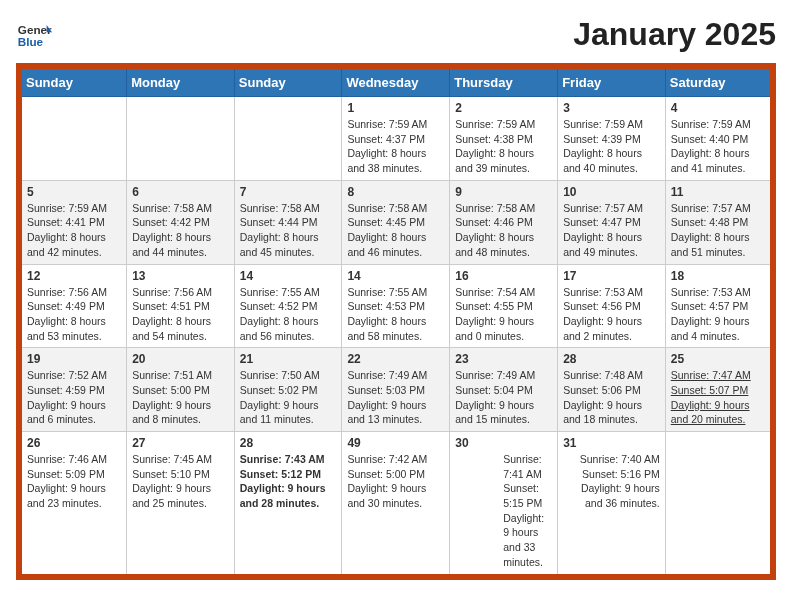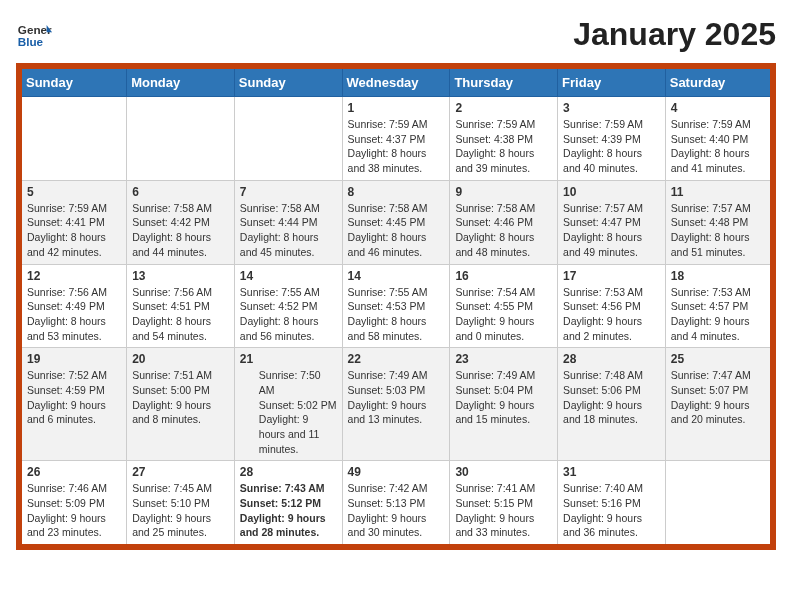--- a/index.html
+++ b/index.html
@@ -232,21 +232,21 @@
 Daylight: 9 hours and 6 minutes.</div>
         </td>
         <td>
           <span class="day-num">20</span>
           <div class="day-info" style="white-space: pre-line;">Sunrise: 7:51 AM
 Sunset: 5:00 PM
 Daylight: 9 hours and 8 minutes.</div>
         </td>
         <td>
           <span class="day-num">21</span>
-          <div class="day-info" style="white-space: pre-line; margin-left: 19px;">Sunrise: 7:50 AM
+          <div class="day-info" style="white-space: pre-line;">Sunrise: 7:50 AM
 Sunset: 5:02 PM
 Daylight: 9 hours and 11 minutes.</div>
         </td>
         <td>
           <span class="day-num">22</span>
           <div class="day-info" style="white-space: pre-line;">Sunrise: 7:49 AM
 Sunset: 5:03 PM
 Daylight: 9 hours and 13 minutes.</div>
         </td>
         <td>
@@ -256,21 +256,21 @@
 Daylight: 9 hours and 15 minutes.</div>
         </td>
         <td>
           <span class="day-num">28</span>
           <div class="day-info" style="white-space: pre-line;">Sunrise: 7:48 AM
 Sunset: 5:06 PM
 Daylight: 9 hours and 18 minutes.</div>
         </td>
         <td>
           <span class="day-num">25</span>
-          <div class="day-info" style="white-space: pre-line;">Sunrise: 7:47 AM
+          <div class="day-info" style="white-space: pre-line; text-decoration: underline;">Sunrise: 7:47 AM
 Sunset: 5:07 PM
 Daylight: 9 hours and 20 minutes.</div>
         </td>
       </tr>
       <tr>
         <td>
           <span class="day-num">26</span>
           <div class="day-info" style="white-space: pre-line;">Sunrise: 7:46 AM
 Sunset: 5:09 PM
 Daylight: 9 hours and 23 minutes.</div>
@@ -283,31 +283,31 @@
         </td>
         <td>
           <span class="day-num">28</span>
           <div class="day-info" style="white-space: pre-line; font-weight: bold;">Sunrise: 7:43 AM
 Sunset: 5:12 PM
 Daylight: 9 hours and 28 minutes.</div>
         </td>
         <td>
           <span class="day-num">49</span>
           <div class="day-info" style="white-space: pre-line;">Sunrise: 7:42 AM
-Sunset: 5:13 PM
+Sunset: 5:00 PM
 Daylight: 9 hours and 30 minutes.</div>
         </td>
         <td>
           <span class="day-num">30</span>
-          <div class="day-info" style="white-space: pre-line;">Sunrise: 7:41 AM
+          <div class="day-info" style="white-space: pre-line; margin-left: 48px;">Sunrise: 7:41 AM
 Sunset: 5:15 PM
 Daylight: 9 hours and 33 minutes.</div>
         </td>
         <td>
           <span class="day-num">31</span>
-          <div class="day-info" style="white-space: pre-line;">Sunrise: 7:40 AM
+          <div class="day-info" style="white-space: pre-line; text-align: right;">Sunrise: 7:40 AM
 Sunset: 5:16 PM
 Daylight: 9 hours and 36 minutes.</div>
         </td>
         <td class="empty-cell"></td>
       </tr>
     </tbody>
 </table>
 
 </body></html>

